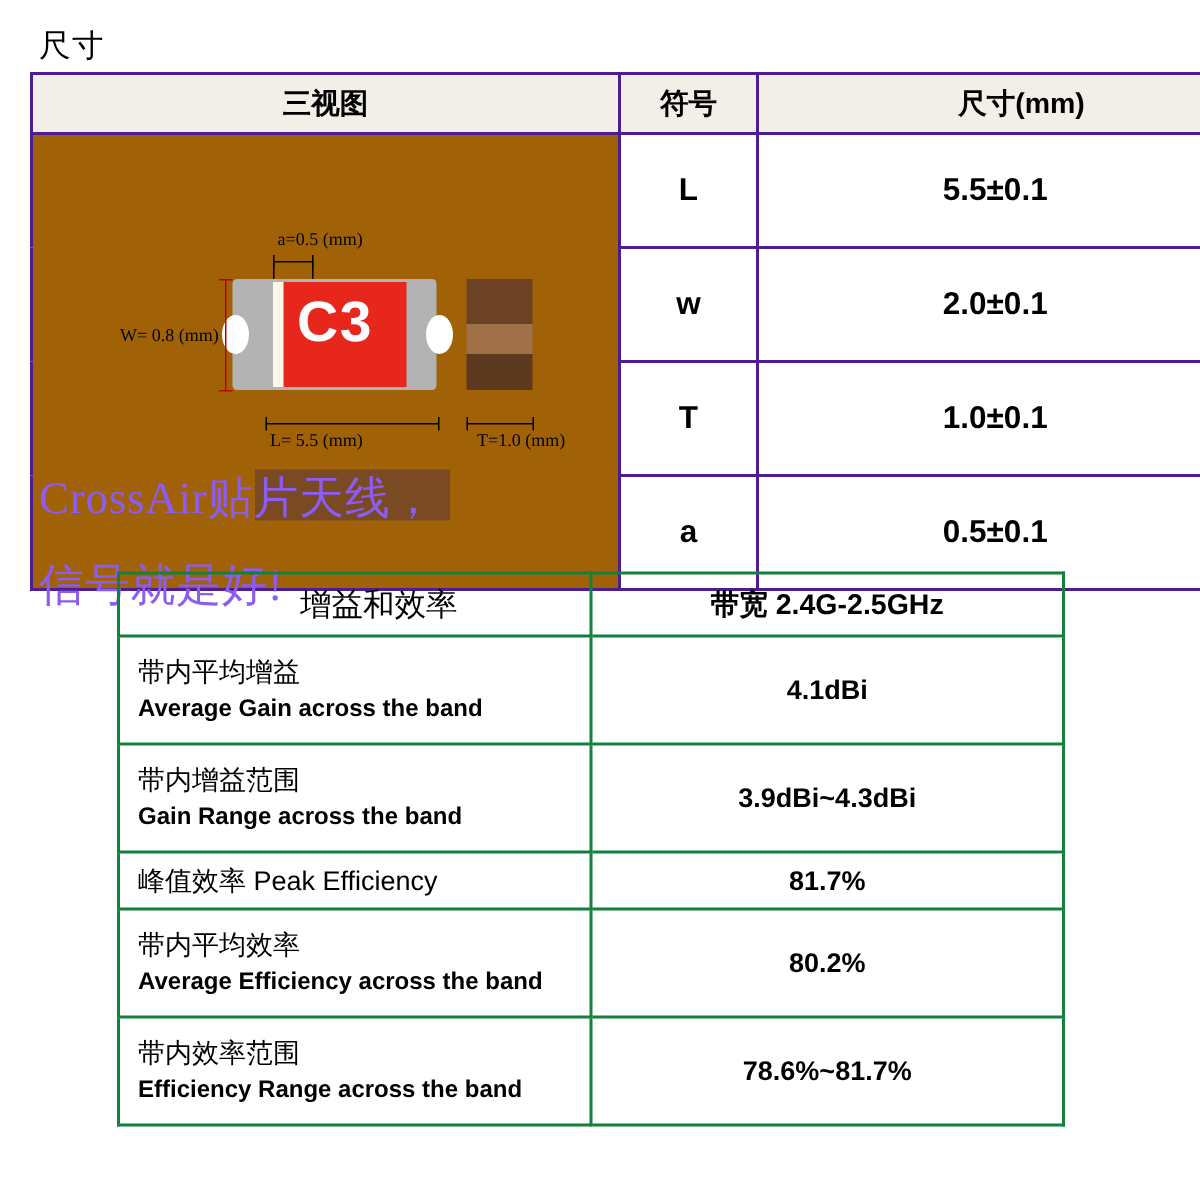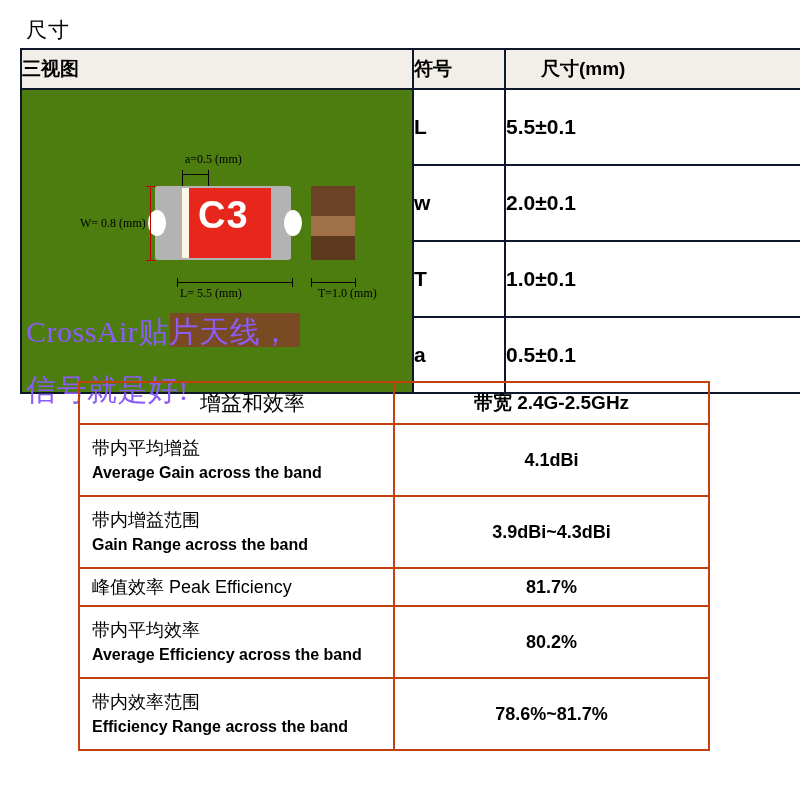--- a/index.html
+++ b/index.html
@@ -29,23 +29,23 @@
   
   .dim-table {
     position: absolute;
     left: 20px;
     top: 48px;
     width: 760px;
     border-collapse: collapse;
     table-layout: fixed;
   }
   .dim-table td, .dim-table th {
-    border: 2px solid #0f172a;
+    border: 2px solid #4c1d95;
     padding: 0;
-    text-align: left;
+    text-align: center;
     vertical-align: middle;
   }
   .dim-table thead th {
     background: #f2efe9;
     height: 38px;
     font-size: 19px;
     font-weight: 700;
   }
   .dim-table .col-view { width: 390px; }
   .dim-table .col-sym  { width: 90px;  }
@@ -58,21 +58,21 @@
   }
   .dim-table tbody td.val {
     font-size: 21px;
     font-weight: 700;
     margin-top: 39px;
   }
 
   .view-cell {
     position: relative;
     height: 302px;
-    background: #4d7c0f;
+    background: #a16207;
   }
 
   
   .drawing {
     position: absolute;
     left: 0; top: 0; right: 0; bottom: 0;
   }
   .draw-label {
     position: absolute;
     font-size: 12px;
@@ -180,21 +180,21 @@
   
   .gain-table {
     position: absolute;
     left: 78px;
     top: 381px;
     width: 632px;
     border-collapse: collapse;
     table-layout: fixed;
   }
   .gain-table td {
-    border: 2px solid #c2410c;
+    border: 2px solid #15803d;
     padding: 0 10px;
     vertical-align: middle;
   }
   .gain-table .g-head-left {
     height: 40px;
     font-size: 21px;
     font-weight: 400;
     text-align: left;
     padding-left: 120px;
   }

